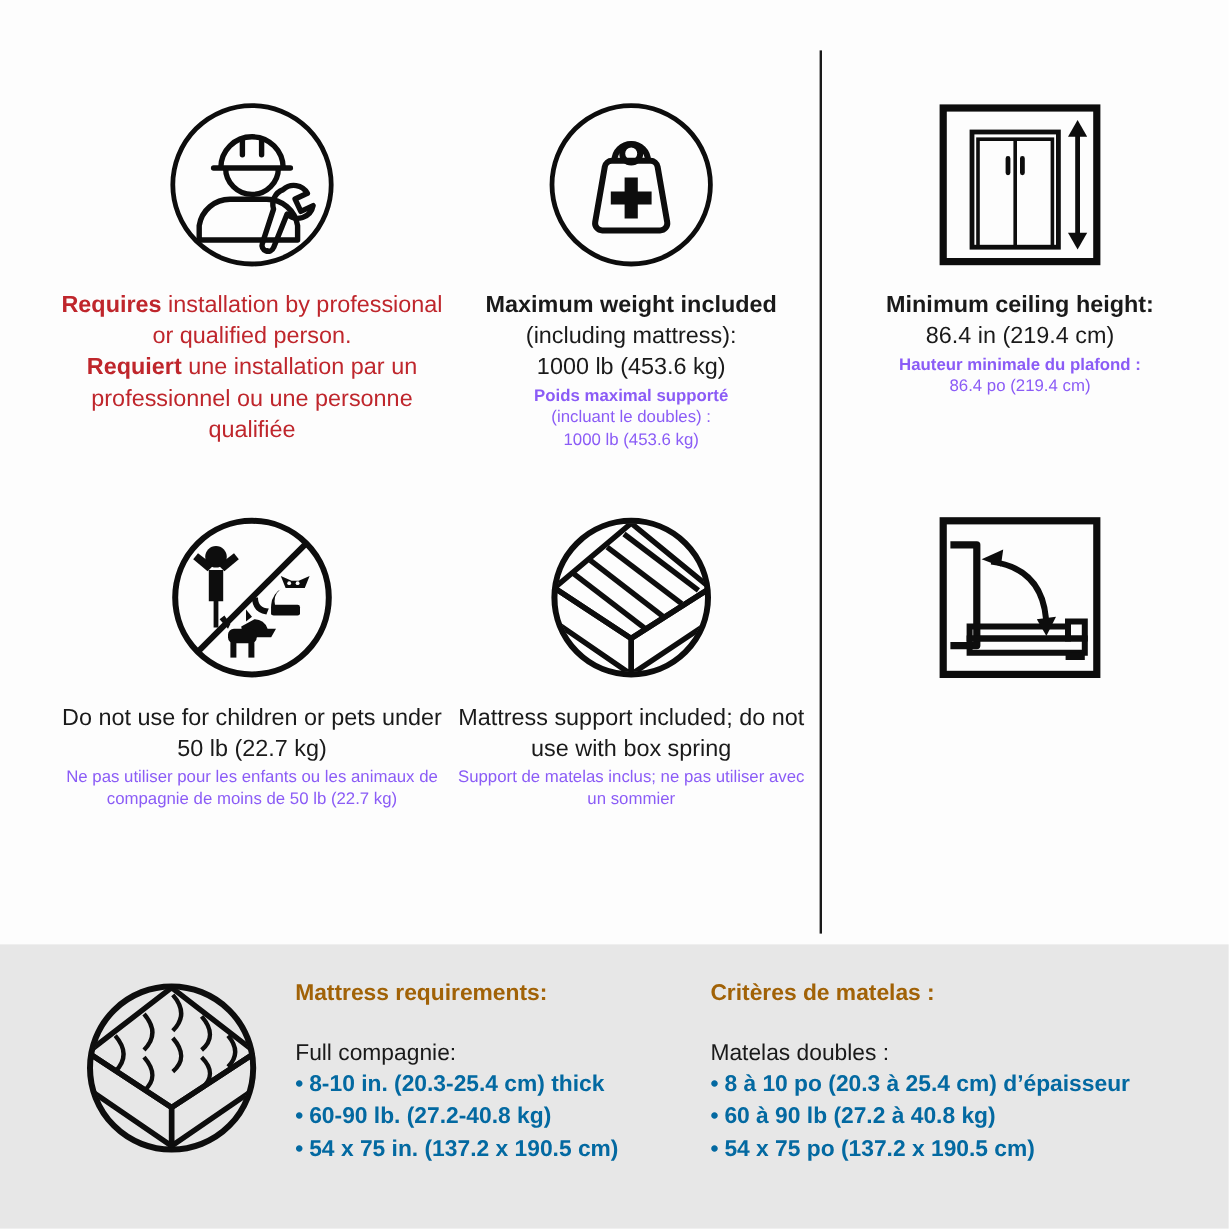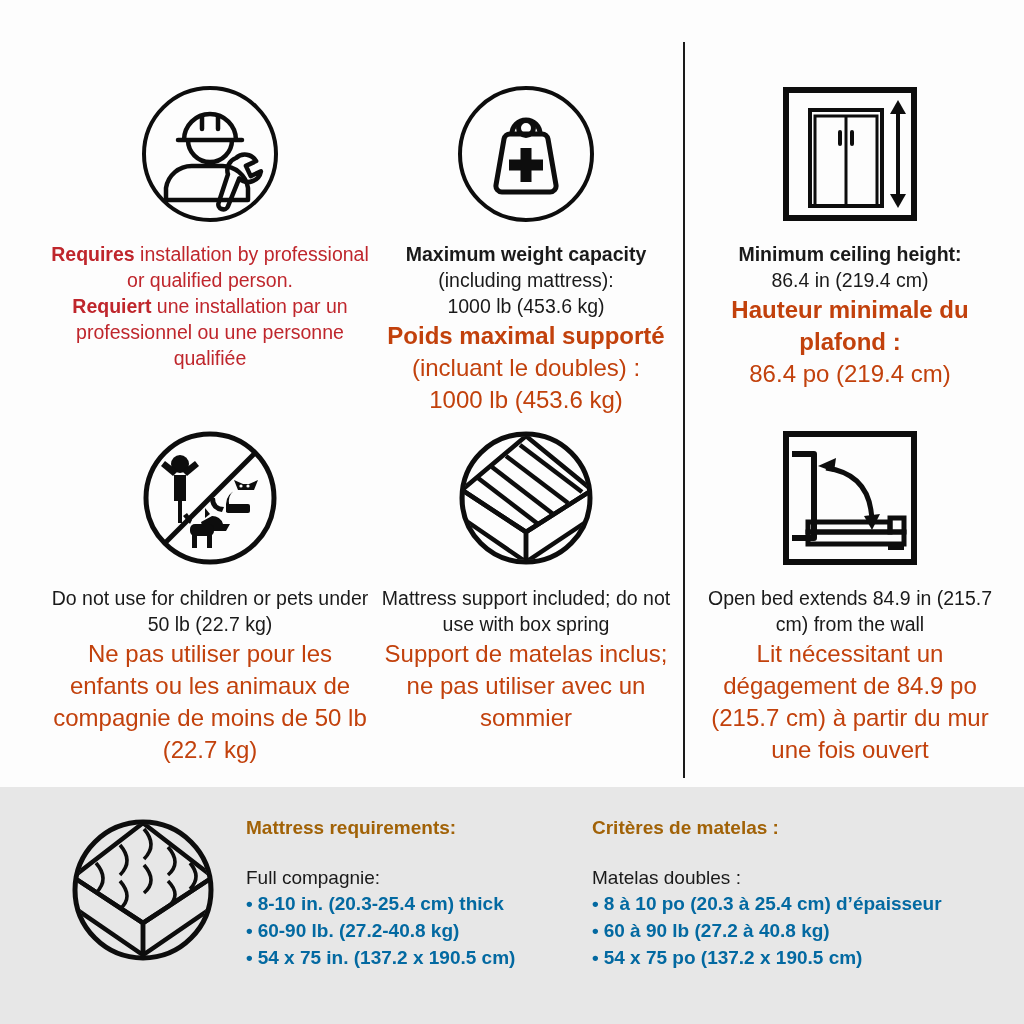--- a/index.html
+++ b/index.html
@@ -51,22 +51,22 @@
   .cell .caption {
     margin-top: 12px;
     line-height: 1.33;
   }
   .t-en {
     color: #1a1a1a;
     font-size: 19.5px;
   }
   .t-en.bold { font-weight: bold; }
   .t-fr {
-    color: #c2410c;
-    font-size: 24px;
+    color: #8b5cf6;
+    font-size: 14px;
   }
   .t-fr.bold { font-weight: bold; }
   .t-red {
     color: #bf262c;
     font-size: 19.5px;
   }
   .t-red .lead { font-weight: bold; }
 
   
   .col-1 { left: 48px;  width: 324px; }
@@ -168,21 +168,21 @@
 
           <path d="M56 50 a14 14 0 0 1 28 0" fill="none" stroke="#0d0d0d" stroke-width="5"></path>
           <circle cx="70" cy="44" r="7.5" fill="none" stroke="#0d0d0d" stroke-width="5"></circle>
 
           <path d="M54 50 h32 a6 6 0 0 1 6 5 l8 46 a6 6 0 0 1 -6 7 h-48 a6 6 0 0 1 -6 -7 l8 -46 a6 6 0 0 1 6 -5 z" fill="none" stroke="#0d0d0d" stroke-width="5" stroke-linejoin="round"></path>
 
           <path d="M70 64 v34 M53 81 h34" fill="none" stroke="#0d0d0d" stroke-width="11"></path>
         </svg>
       </div>
       <div class="caption">
-        <div class="t-en bold">Maximum weight capacity</div>
+        <div class="t-en bold">Maximum weight included</div>
         <div class="t-en">(including mattress):</div>
         <div class="t-en">1000 lb (453.6 kg)</div>
         <div class="t-fr bold">Poids maximal supporté</div>
         <div class="t-fr">(incluant le doubles) :</div>
         <div class="t-fr">1000 lb (453.6 kg)</div>
       </div>
     </div>
 
     <div class="cell col-3 row-1">
       <div class="icon-wrap">
@@ -285,24 +285,20 @@
 
           <path d="M30 96 h82 v10 h-82 z" fill="none" stroke="#0d0d0d" stroke-width="5"></path>
           <path d="M30 106 h96 v12 h-96 z" fill="none" stroke="#0d0d0d" stroke-width="5"></path>
           <path d="M112 92 h14 v14 h-14 z" fill="none" stroke="#0d0d0d" stroke-width="5"></path>
           <path d="M110 118 h16 v6 h-16 z" fill="#0d0d0d"></path>
 
           <path d="M48 42 q46 6 46 56" fill="none" stroke="#0d0d0d" stroke-width="5"></path>
           <path d="M40 40 l18 -8 l-2 14 z" fill="#0d0d0d"></path>
           <path d="M94 104 l8 -16 l-16 2 z" fill="#0d0d0d"></path>
         </svg>
-      </div>
-      <div class="caption">
-        <div class="t-en">Open bed extends 84.9 in (215.7 cm) from the wall</div>
-        <div class="t-fr">Lit nécessitant un dégagement de 84.9 po (215.7 cm) à partir du mur une fois ouvert</div>
       </div>
     </div>
 
   </div>
 
   <div id="bottom-panel">
 
     <div id="bottom-icon">
       <svg width="150" height="150" viewBox="0 0 150 150">
         <defs>

